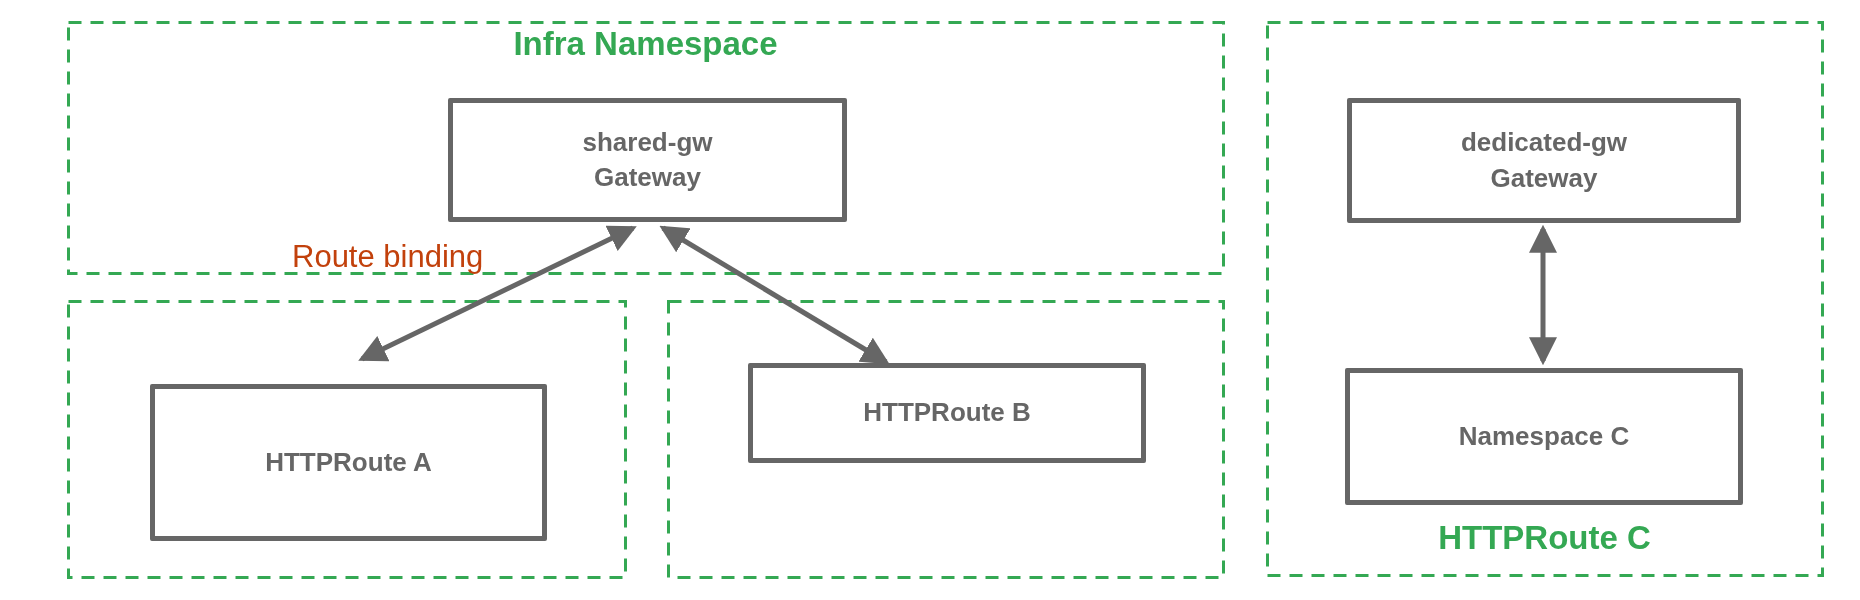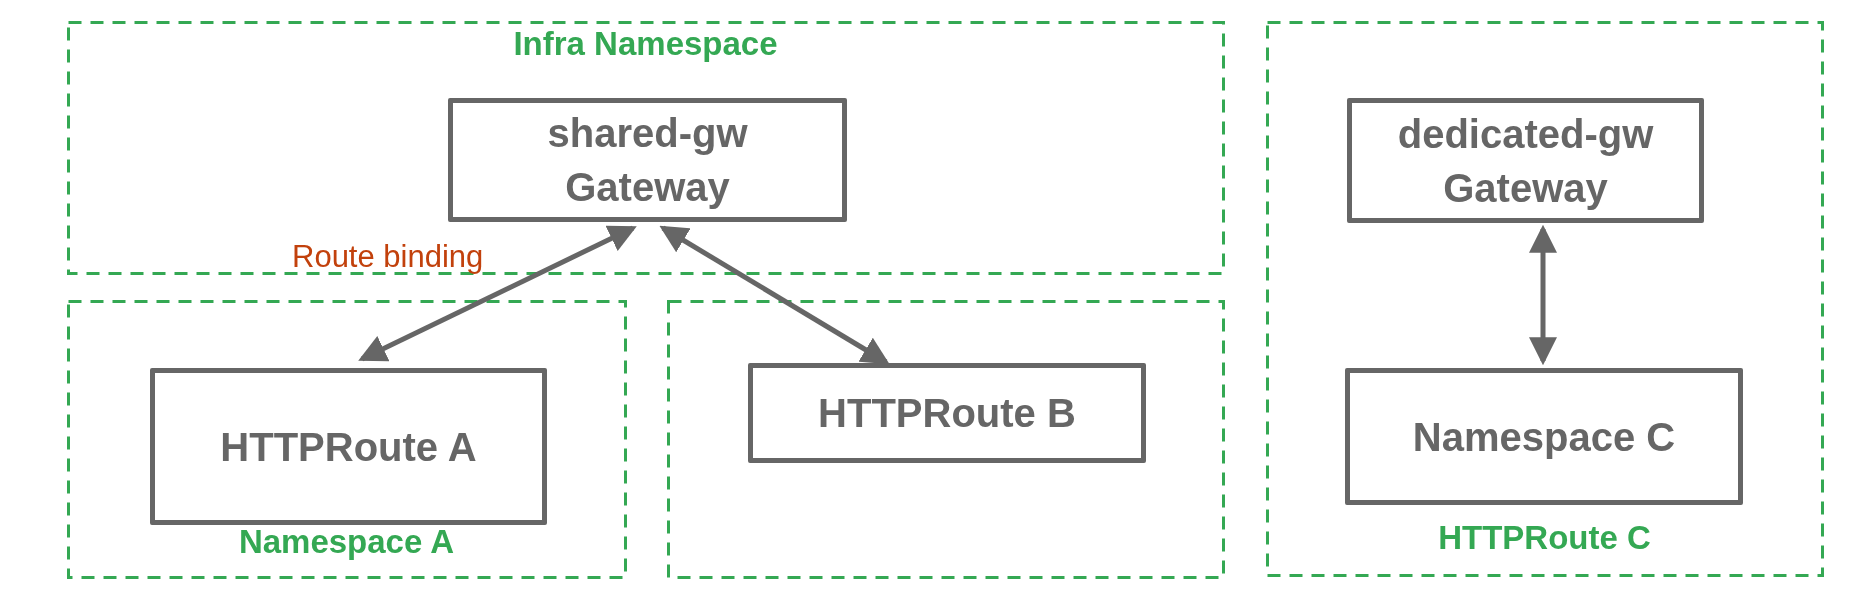--- a/index.html
+++ b/index.html
@@ -40,21 +40,21 @@
     border: 5px solid #666666;
     border-radius: 2px;
     display: flex;
     align-items: center;
     justify-content: center;
     text-align: center;
   }
   .node-label {
     color: #666666;
     font-weight: 700;
-    font-size: 40px;
+    font-size: 26px;
     line-height: 1.35;
     white-space: pre-line;
   }
   .ns-label {
     position: absolute;
     text-align: center;
     color: #34A853;
     font-weight: 700;
     font-size: 33px;
     line-height: 1.1;
@@ -92,32 +92,31 @@
 
   <div class="ns-label" style="left:68px; top:26px; width:1155px;">Infra Namespace</div>
 
   <div class="node" style="left:448px; top:98px; width:399px; height:124px;">
     <span class="node-label">shared-gw
 Gateway</span>
   </div>
 
   <div class="edge-label" style="left:292px; top:240px;">Route binding</div>
 
-  <div class="node" style="left:150px; top:368px; width:397px; height:157px;">
+  <div class="node" style="left:150px; top:384px; width:397px; height:157px;">
     <span class="node-label">HTTPRoute A</span>
   </div>
 
-  <div class="ns-label" style="left:68px; top:524px; width:557px;">Namespace A</div>
 
   <div class="node" style="left:748px; top:363px; width:398px; height:100px;">
     <span class="node-label">HTTPRoute B</span>
   </div>
 
 
-  <div class="node" style="left:1347px; top:98px; width:357px; height:125px;">
+  <div class="node" style="left:1347px; top:98px; width:394px; height:125px;">
     <span class="node-label">dedicated-gw
 Gateway</span>
   </div>
 
   <div class="node" style="left:1345px; top:368px; width:398px; height:137px;">
     <span class="node-label">Namespace C</span>
   </div>
 
   <div class="ns-label" style="left:1267px; top:520px; width:555px;">HTTPRoute C</div>
 

